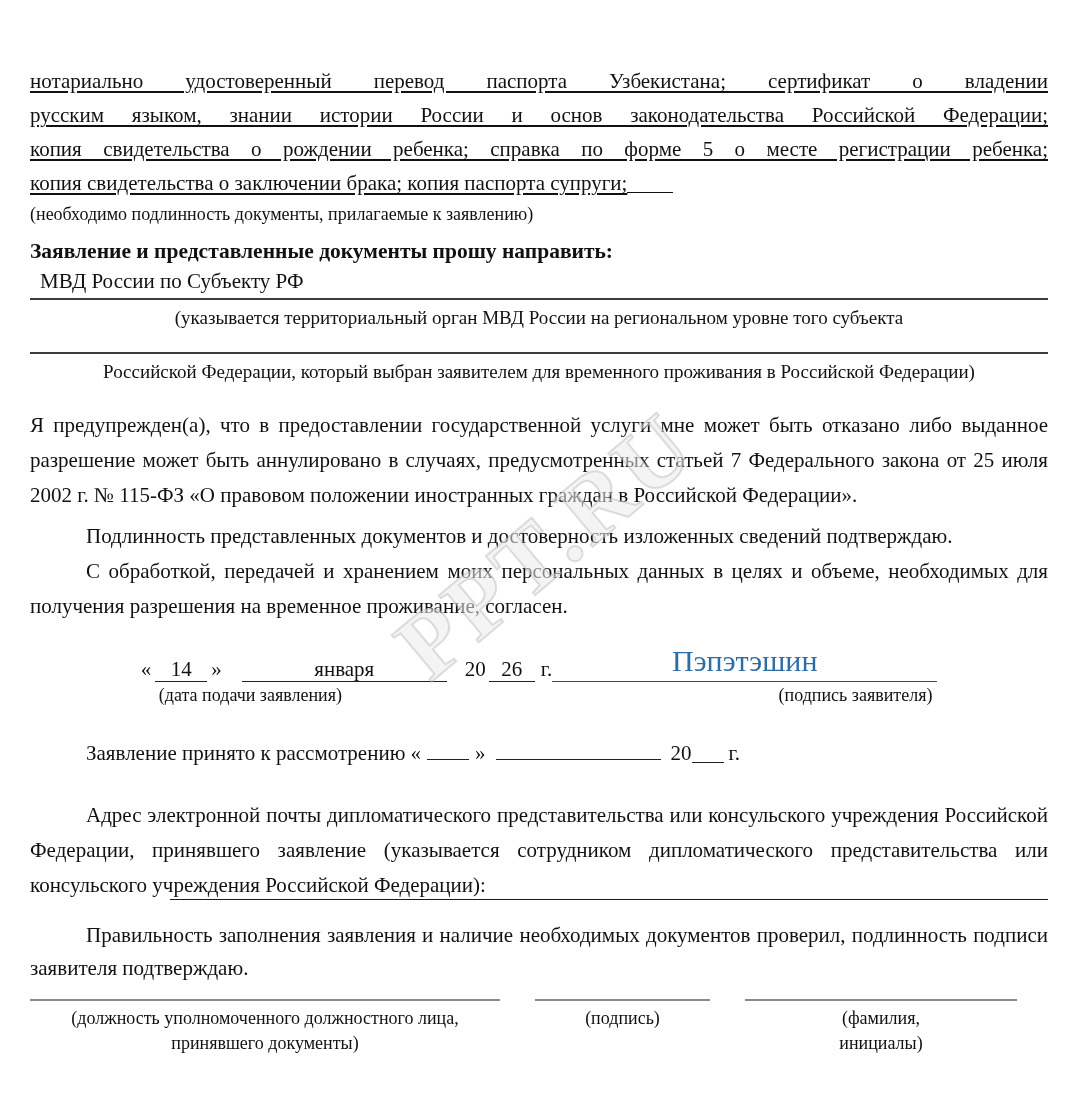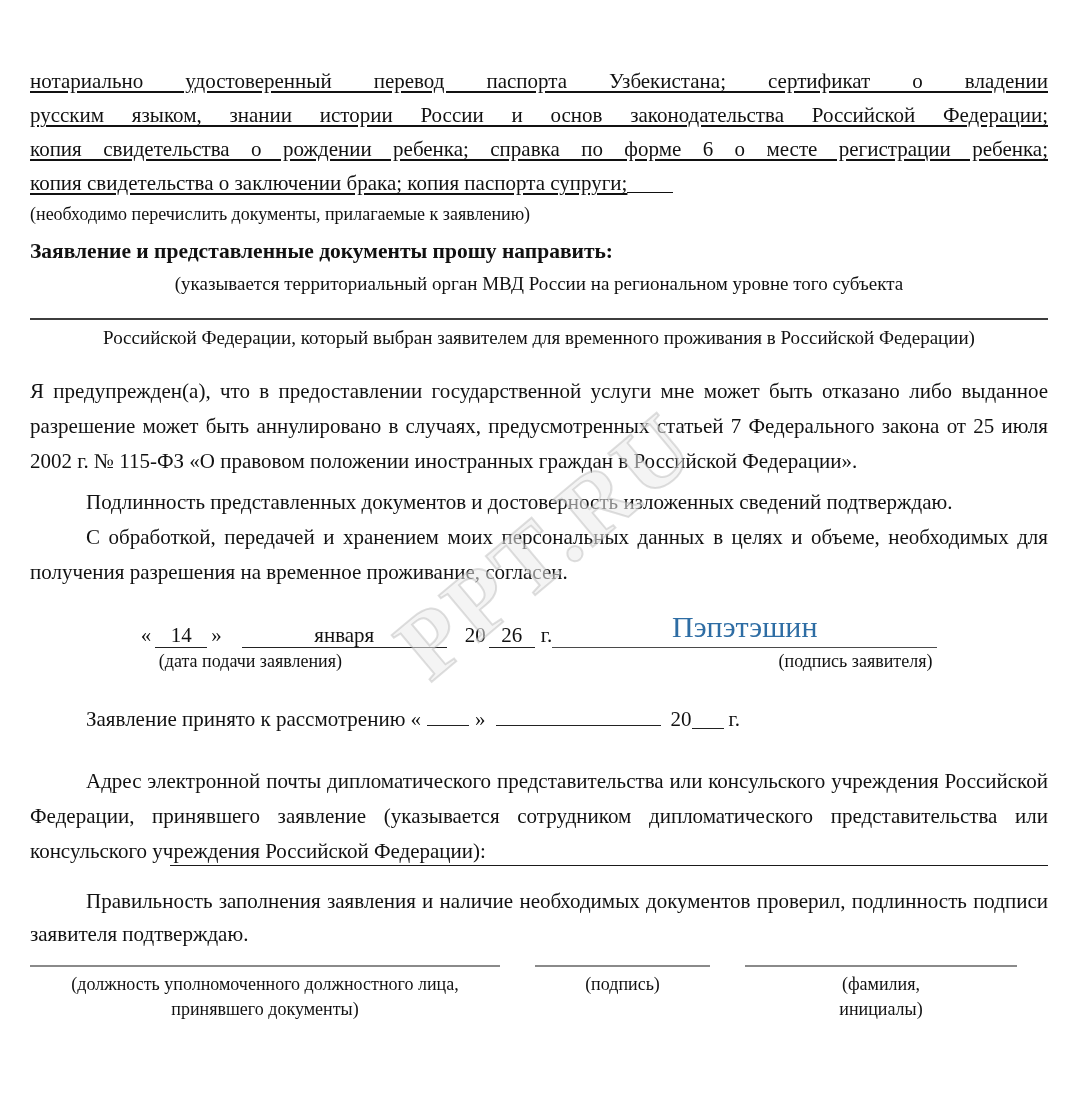--- a/index.html
+++ b/index.html
@@ -60,27 +60,30 @@
     -webkit-text-stroke:2px rgba(170,170,170,0.38); z-index:5; pointer-events:none; white-space:nowrap; }
 </style>
 </head>
 <body>
 
 <div class="page">
 
   <section>
     <div class="attach-line">нотариально удостоверенный перевод паспорта Узбекистана; сертификат о владении</div>
     <div class="attach-line">русским языком, знании истории России и основ законодательства Российской Федерации;</div>
-    <div class="attach-line">копия свидетельства о рождении ребенка; справка по форме 6 о месте регистрации ребенка;</div>
+    <div class="attach-line">копия свидетельства о рождении ребенка; справка по форме 5 о месте регистрации ребенка;</div>
     <div class="attach-line-last"><span class="u">копия свидетельства о заключении брака; копия паспорта супруги;</span><span class="tail"></span></div>
-    <div class="small-caption">(необходимо перечислить документы, прилагаемые к заявлению)</div>
+    <div class="small-caption">(необходимо подлинность документы, прилагаемые к заявлению)</div>
   </section>
 
   <section>
     <div class="heading-bold">Заявление и представленные документы прошу направить:</div>
+    <div class="filled-field">
+      <span>МВД России по Субъекту РФ</span>
+    </div>
     <div class="center-caption">(указывается территориальный орган МВД России на региональном уровне того субъекта</div>
     <div class="rule"></div>
     <div class="center-caption">Российской Федерации, который выбран заявителем для временного проживания в Российской Федерации)</div>
   </section>
 
   <p class="para mt">Я предупрежден(а), что в предоставлении государственной услуги мне может быть отказано либо выданное разрешение может быть аннулировано в случаях, предусмотренных статьей 7 Федерального закона от 25 июля 2002 г. № 115-ФЗ «О правовом положении иностранных граждан в Российской Федерации».</p>
 
   <p class="para indent" style="margin-top:6px;">Подлинность представленных документов и достоверность изложенных сведений подтверждаю.</p>
   <p class="para indent">С обработкой, передачей и хранением моих персональных данных в целях и объеме, необходимых для получения разрешения на временное проживание, согласен.</p>
 

